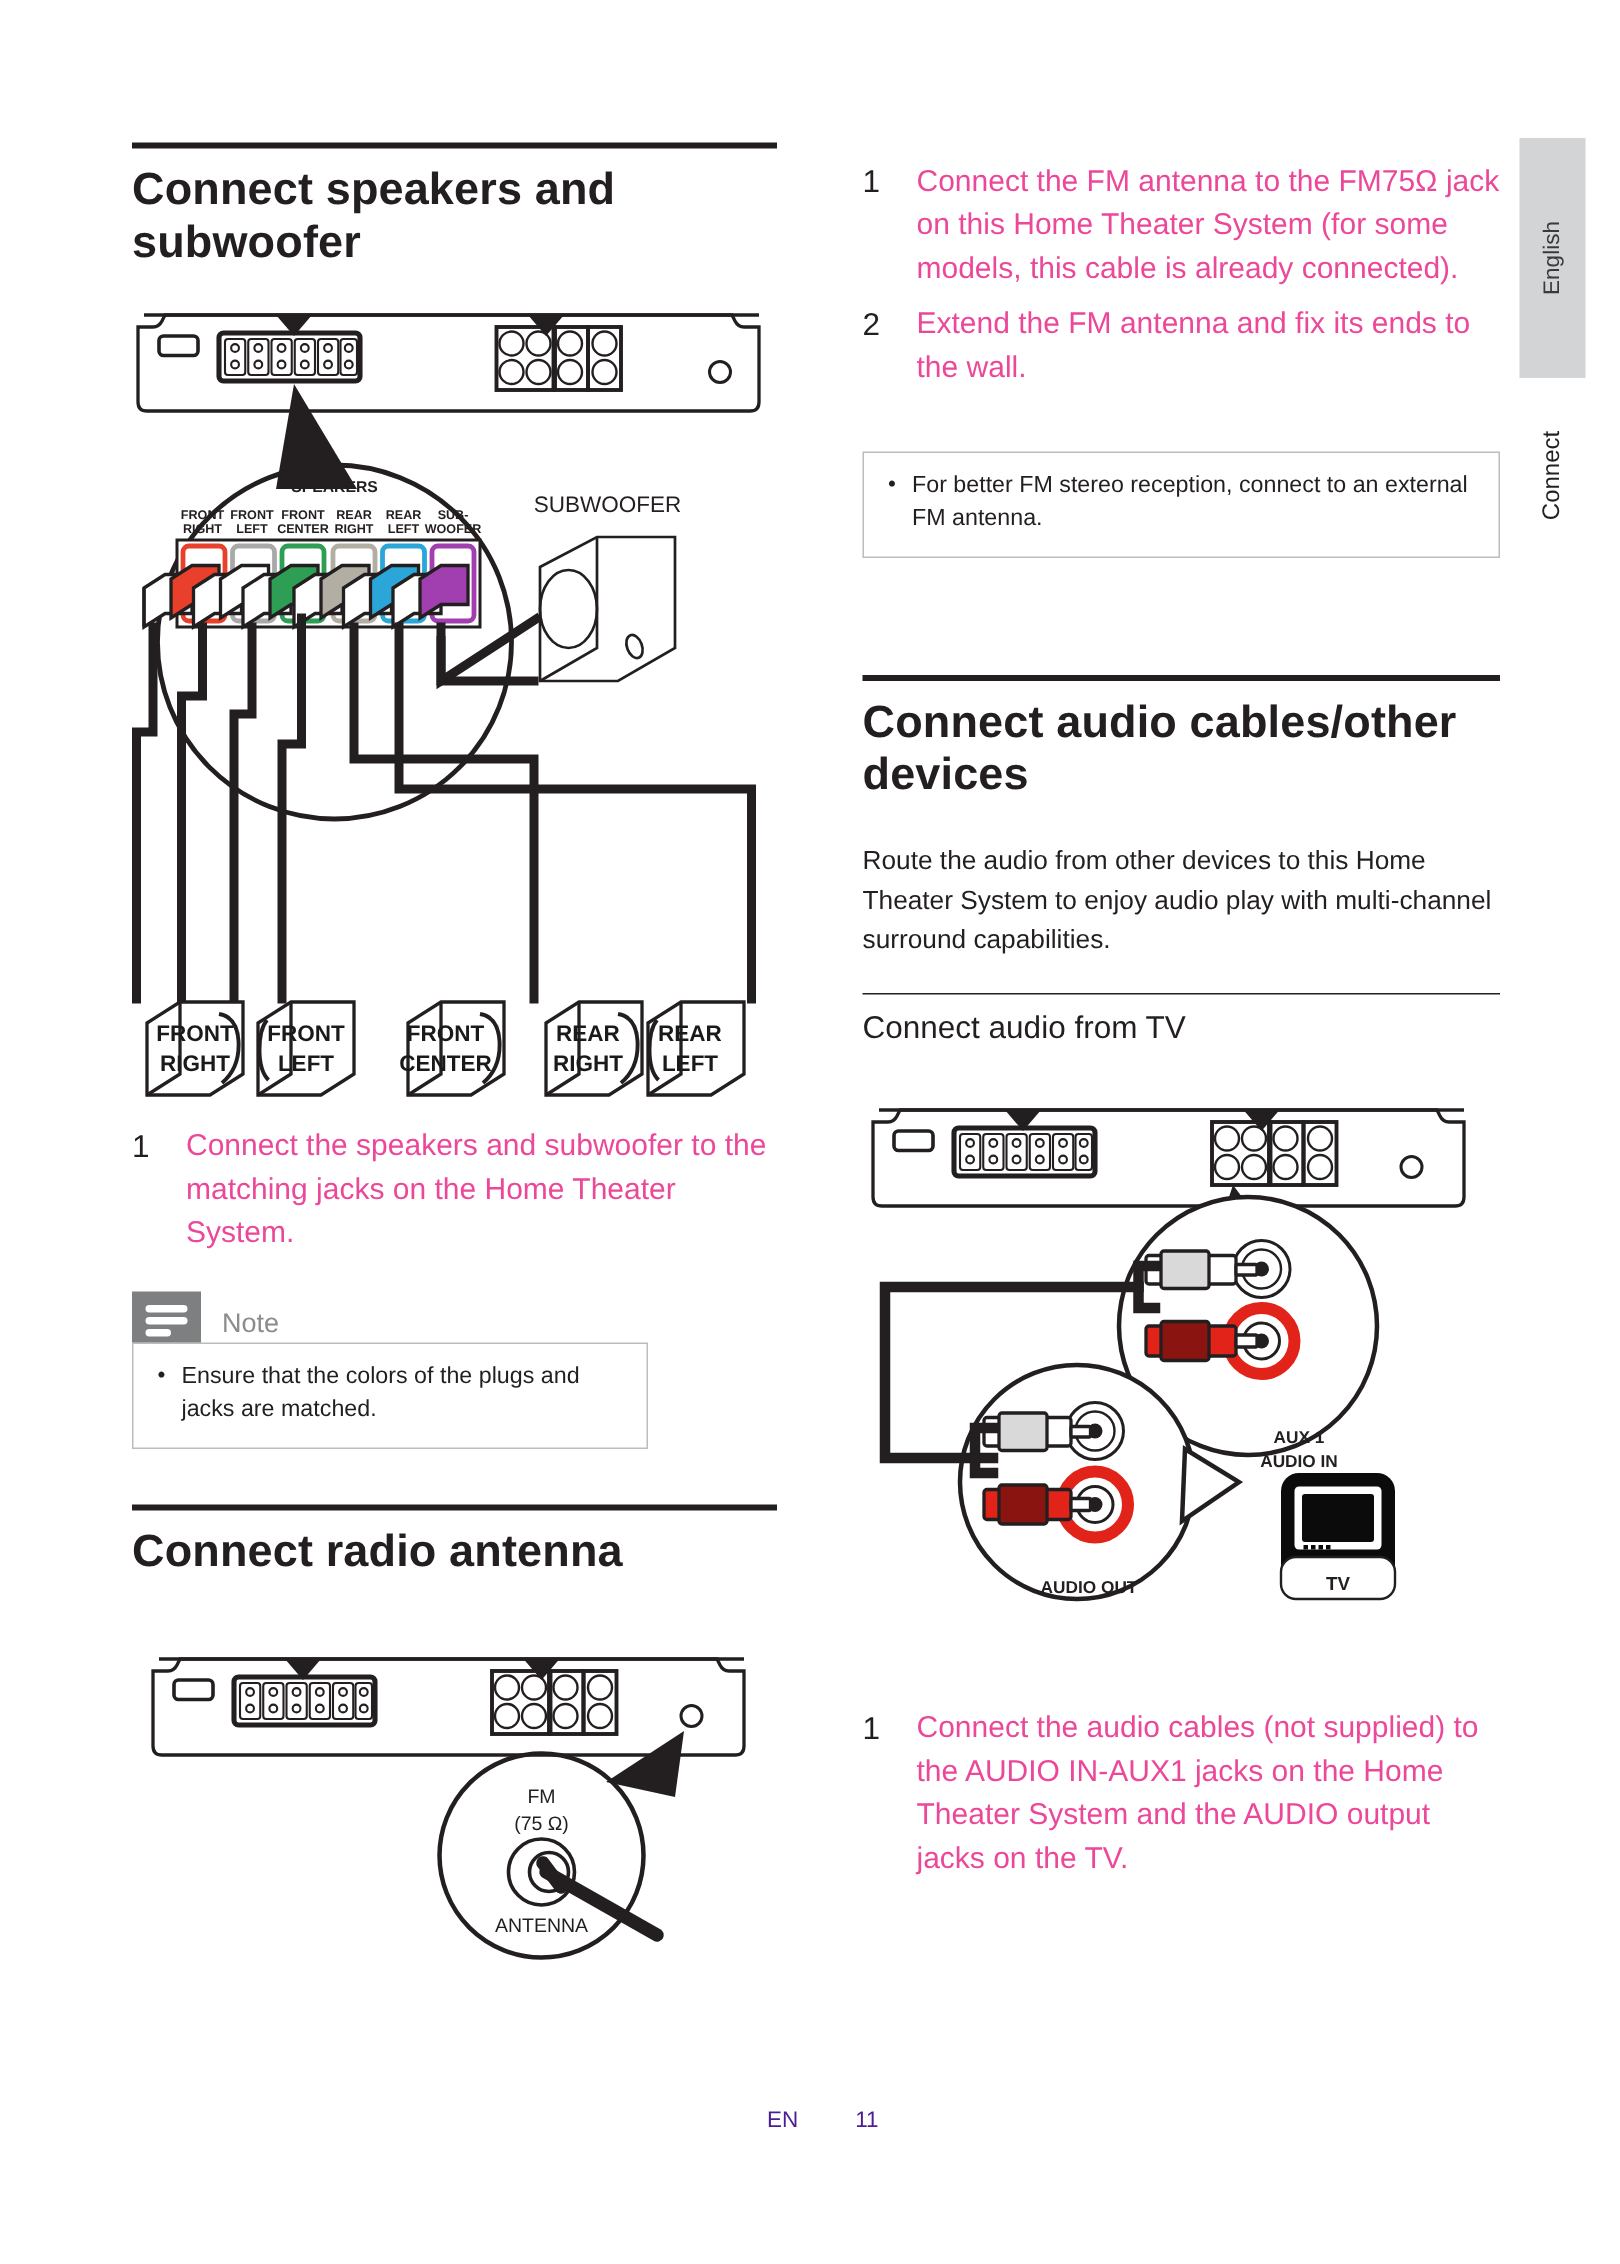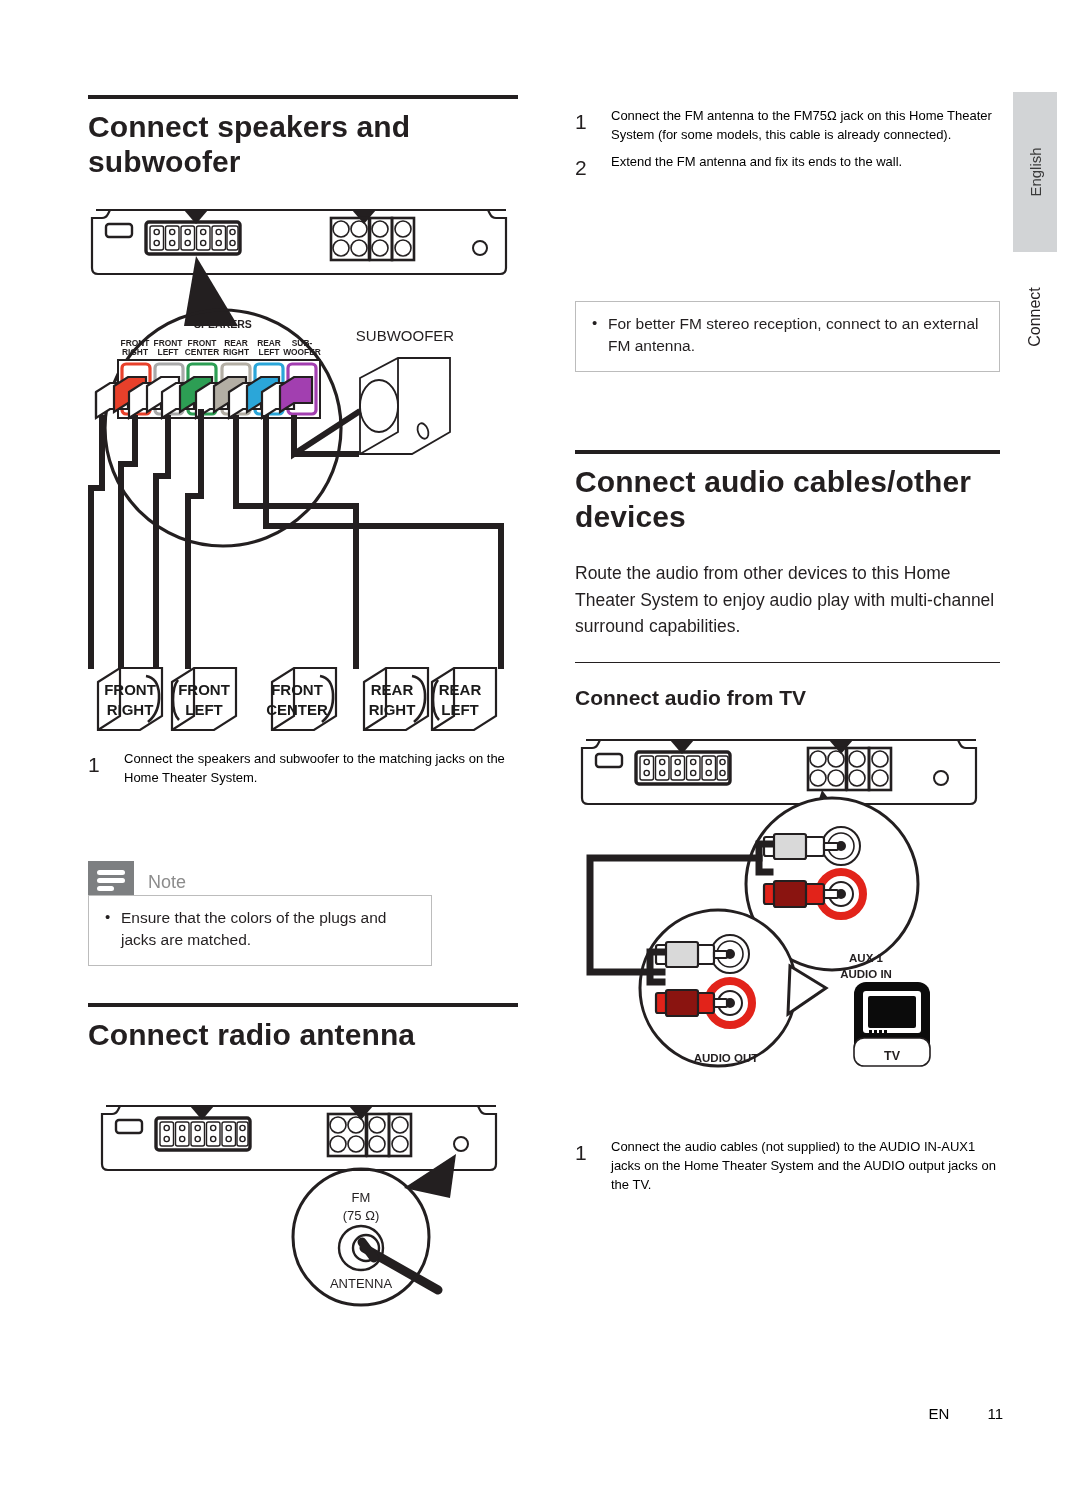--- a/index.html
+++ b/index.html
@@ -15,32 +15,32 @@
   .col-left{left:88px;}
 
   .rule-thick{border-top:4px solid #231f20;width:100%;}
   .rule-hair{border-top:1.5px solid #231f20;width:100%;}
 
   h1.sec{
     font-size:30px;font-weight:700;line-height:1.18;
     margin:10px 0 0 0;letter-spacing:.1px;color:#231f20;
   }
   h2.sub{
-    font-size:21px;font-weight:700;margin:23px 0 0 0;color:#231f20;
+    font-size:21px;font-weight:400;margin:11px 0 0 0;color:#231f20;
   }
   p.body{
     font-size:17.5px;line-height:1.52;margin:0;color:#231f20;
   }
 
   
   .step{display:flex;margin-top:2px;}
   .step .num{
     width:36px;flex:0 0 36px;font-size:21px;line-height:1.45;color:#231f20;
   }
-  .step .txt{font-size:13px;line-height:1.45;color:#000000;}
+  .step .txt{font-size:20px;line-height:1.45;color:#ec4899;}
 
   
   .callout{margin-top:16px;}
   .callout .hdr{display:flex;align-items:flex-end;height:34px;}
   .callout .badge{
     width:46px;height:34px;background:#7d7f81;position:relative;flex:0 0 46px;
   }
   .callout .ttl{
     font-size:18px;color:#8c8c8c;padding:0 0 4px 14px;line-height:1;
   }
@@ -71,22 +71,22 @@
     font-size:15px;color:#3a3a3a;white-space:nowrap;
   }
   .sidelbl{position:absolute;left:1013px;top:262px;width:44px;height:110px;}
   .sidelbl span{
     position:absolute;left:50%;top:50%;
     transform:translate(-50%,-50%) rotate(-90deg);
     font-size:16px;color:#231f20;white-space:nowrap;
   }
 
   
-  .footer{position:absolute;left:0;top:1405px;width:1003px;text-align:right;
-          font-size:15px;color:#000000;}
+  .footer{position:absolute;left:0;top:1405px;width:1003px;text-align:center;
+          font-size:15px;color:#4c1d95;padding-left:47px;}
   .footer .en{margin-right:38px;}
 
   svg{display:block;}
   .fig{position:absolute;}
 </style>
 </head>
 <body>
 
 <div class="page">
 

